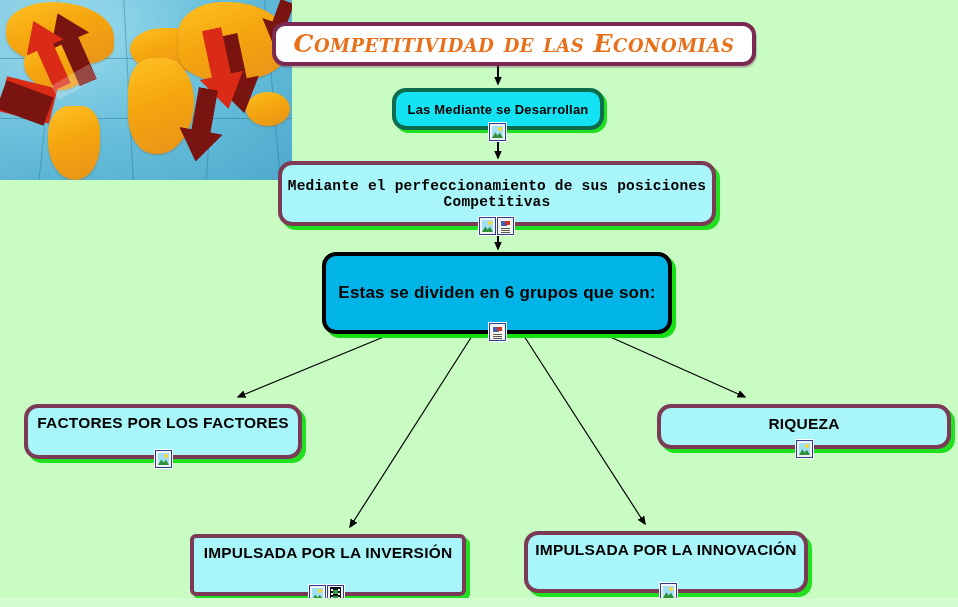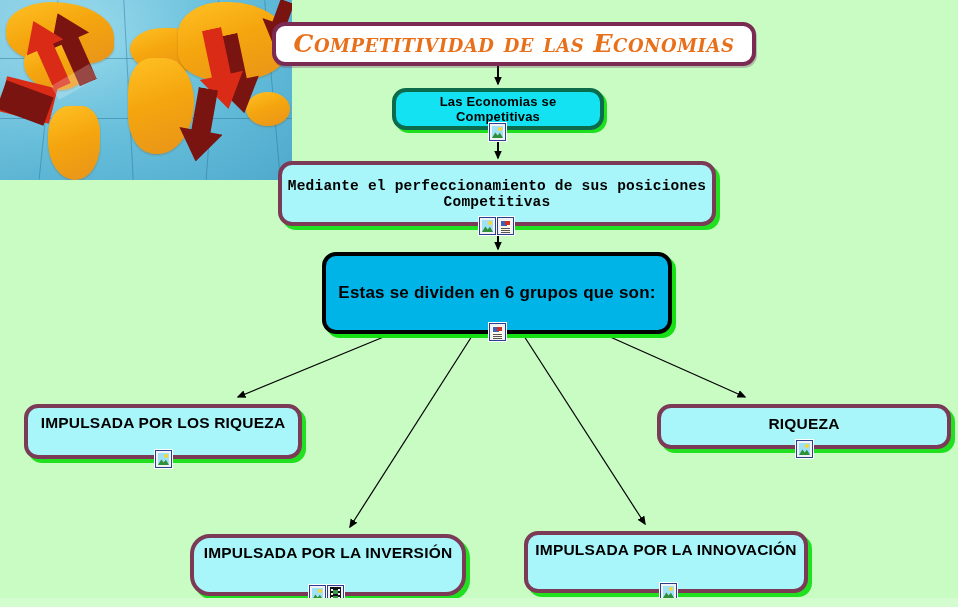--- a/index.html
+++ b/index.html
@@ -155,21 +155,21 @@
     border-radius: 14px;
     box-shadow: 4px 4px 0 #20e020;
   }
   #node-riqueza .label { font-size: 15.5px; padding-top: 7px; }
 
   #node-inversion {
     left: 190px; top: 534px;
     width: 276px; height: 62px;
     background: #a8f6fa;
     border: 4px solid #7b3a55;
-    border-radius: 20px;
+    border-radius: 6px;
     box-shadow: 4px 4px 0 #20e020;
   }
   #node-inversion .label { font-size: 15.5px; padding-top: 6px; }
 
   #node-innovacion {
     left: 524px; top: 531px;
     width: 284px; height: 62px;
     background: #a8f6fa;
     border: 4px solid #7b3a55;
     border-radius: 14px;
@@ -299,21 +299,21 @@
     <line x1="524" y1="336" x2="645" y2="524" stroke="#000000" stroke-width="1.2" marker-end="url(#ah)"></line>
 
     <line x1="608" y1="336" x2="745" y2="397" stroke="#000000" stroke-width="1.2" marker-end="url(#ah)"></line>
   </svg>
 
   <div id="title-node" class="node">
     <span class="label">Competitividad de las Economias</span>
   </div>
 
   <div id="node-economias" class="node">
-    <span class="label">Las Economias se Competitivas</span>
+    <span class="label">Las Mediante se Desarrollan</span>
   </div>
   <div class="icon-tray" style="left:489px; top:123px;">
     <div class="att-icon ic-picture">
       <div class="sky"></div>
         <div class="sun"></div>
         <div class="hill"></div>
     </div>
   </div>
 
   <div id="node-mediante" class="node">
@@ -343,21 +343,21 @@
       <div class="page"></div>
         <div class="hdr"></div>
         <div class="hdr2"></div>
       <div class="ln" style="top:10px;"></div>
       <div class="ln" style="top:12px;"></div>
       <div class="ln" style="top:14px;"></div>
     </div>
   </div>
 
   <div id="node-factores" class="node">
-    <span class="label">IMPULSADA  POR LOS RIQUEZA</span>
+    <span class="label">FACTORES  POR LOS FACTORES</span>
   </div>
   <div class="icon-tray" style="left:155px; top:450px;">
     <div class="att-icon ic-picture">
       <div class="sky"></div>
         <div class="sun"></div>
         <div class="hill"></div>
     </div>
   </div>
 
   <div id="node-riqueza" class="node">

